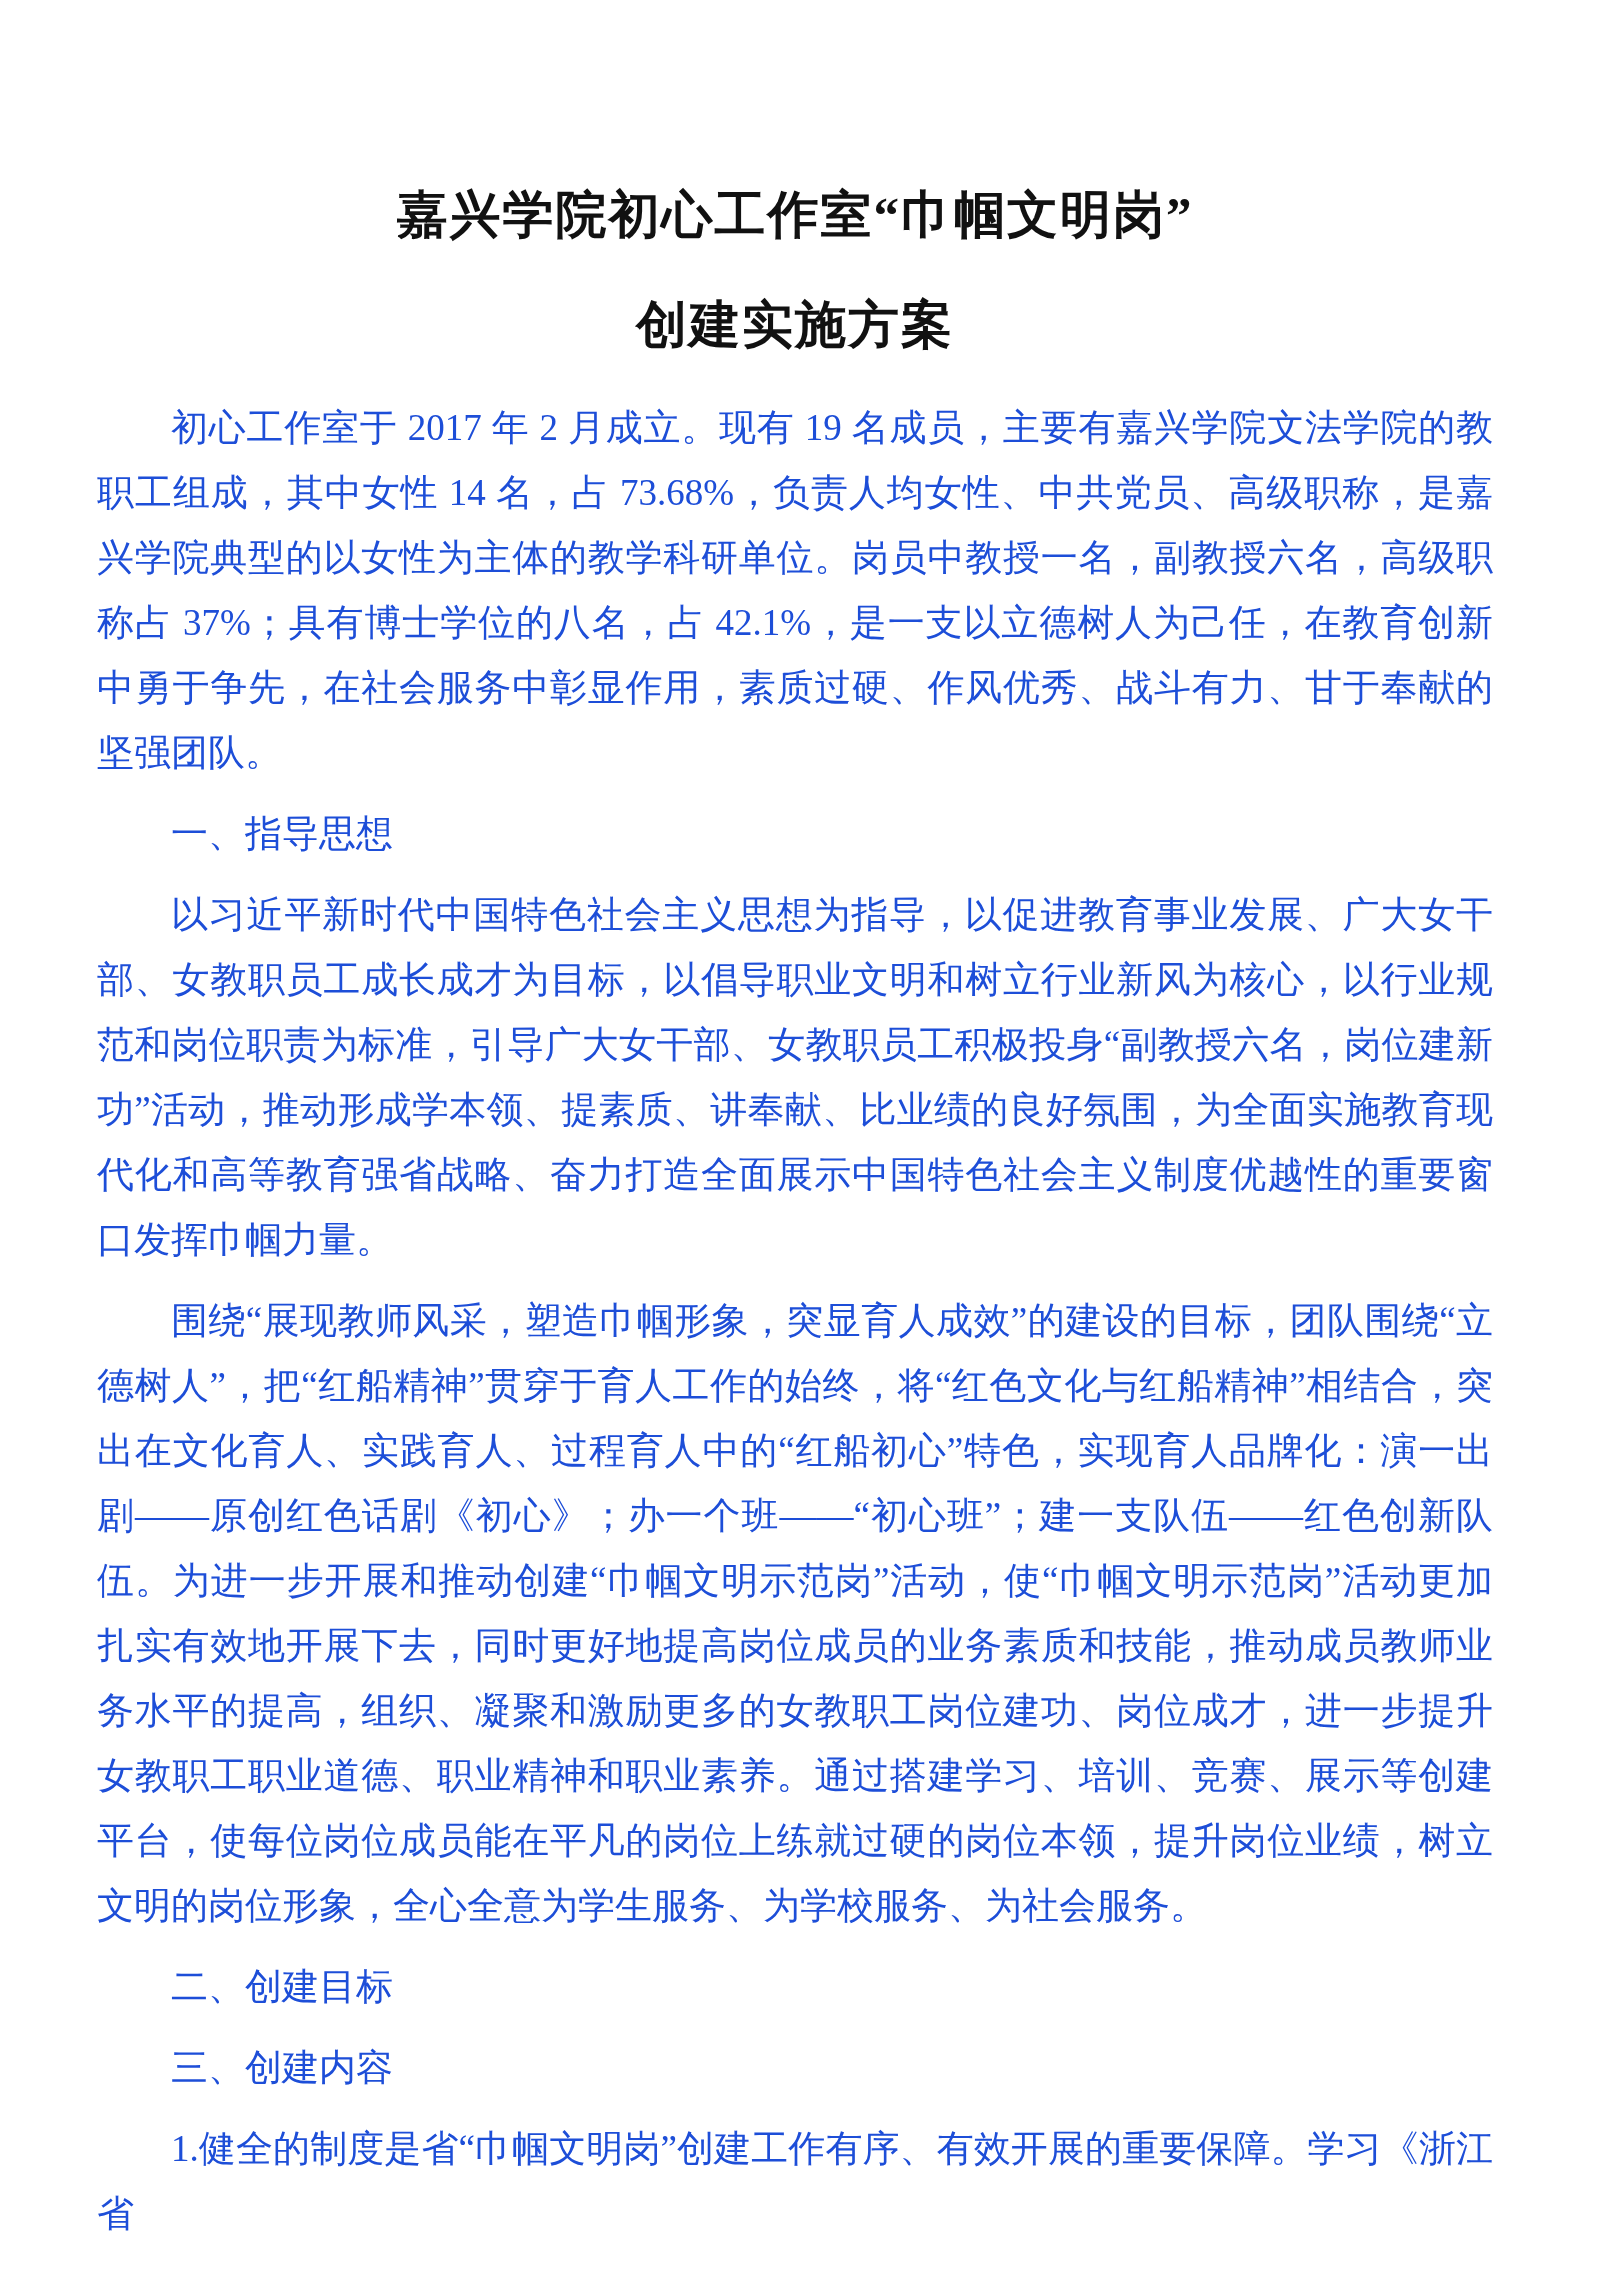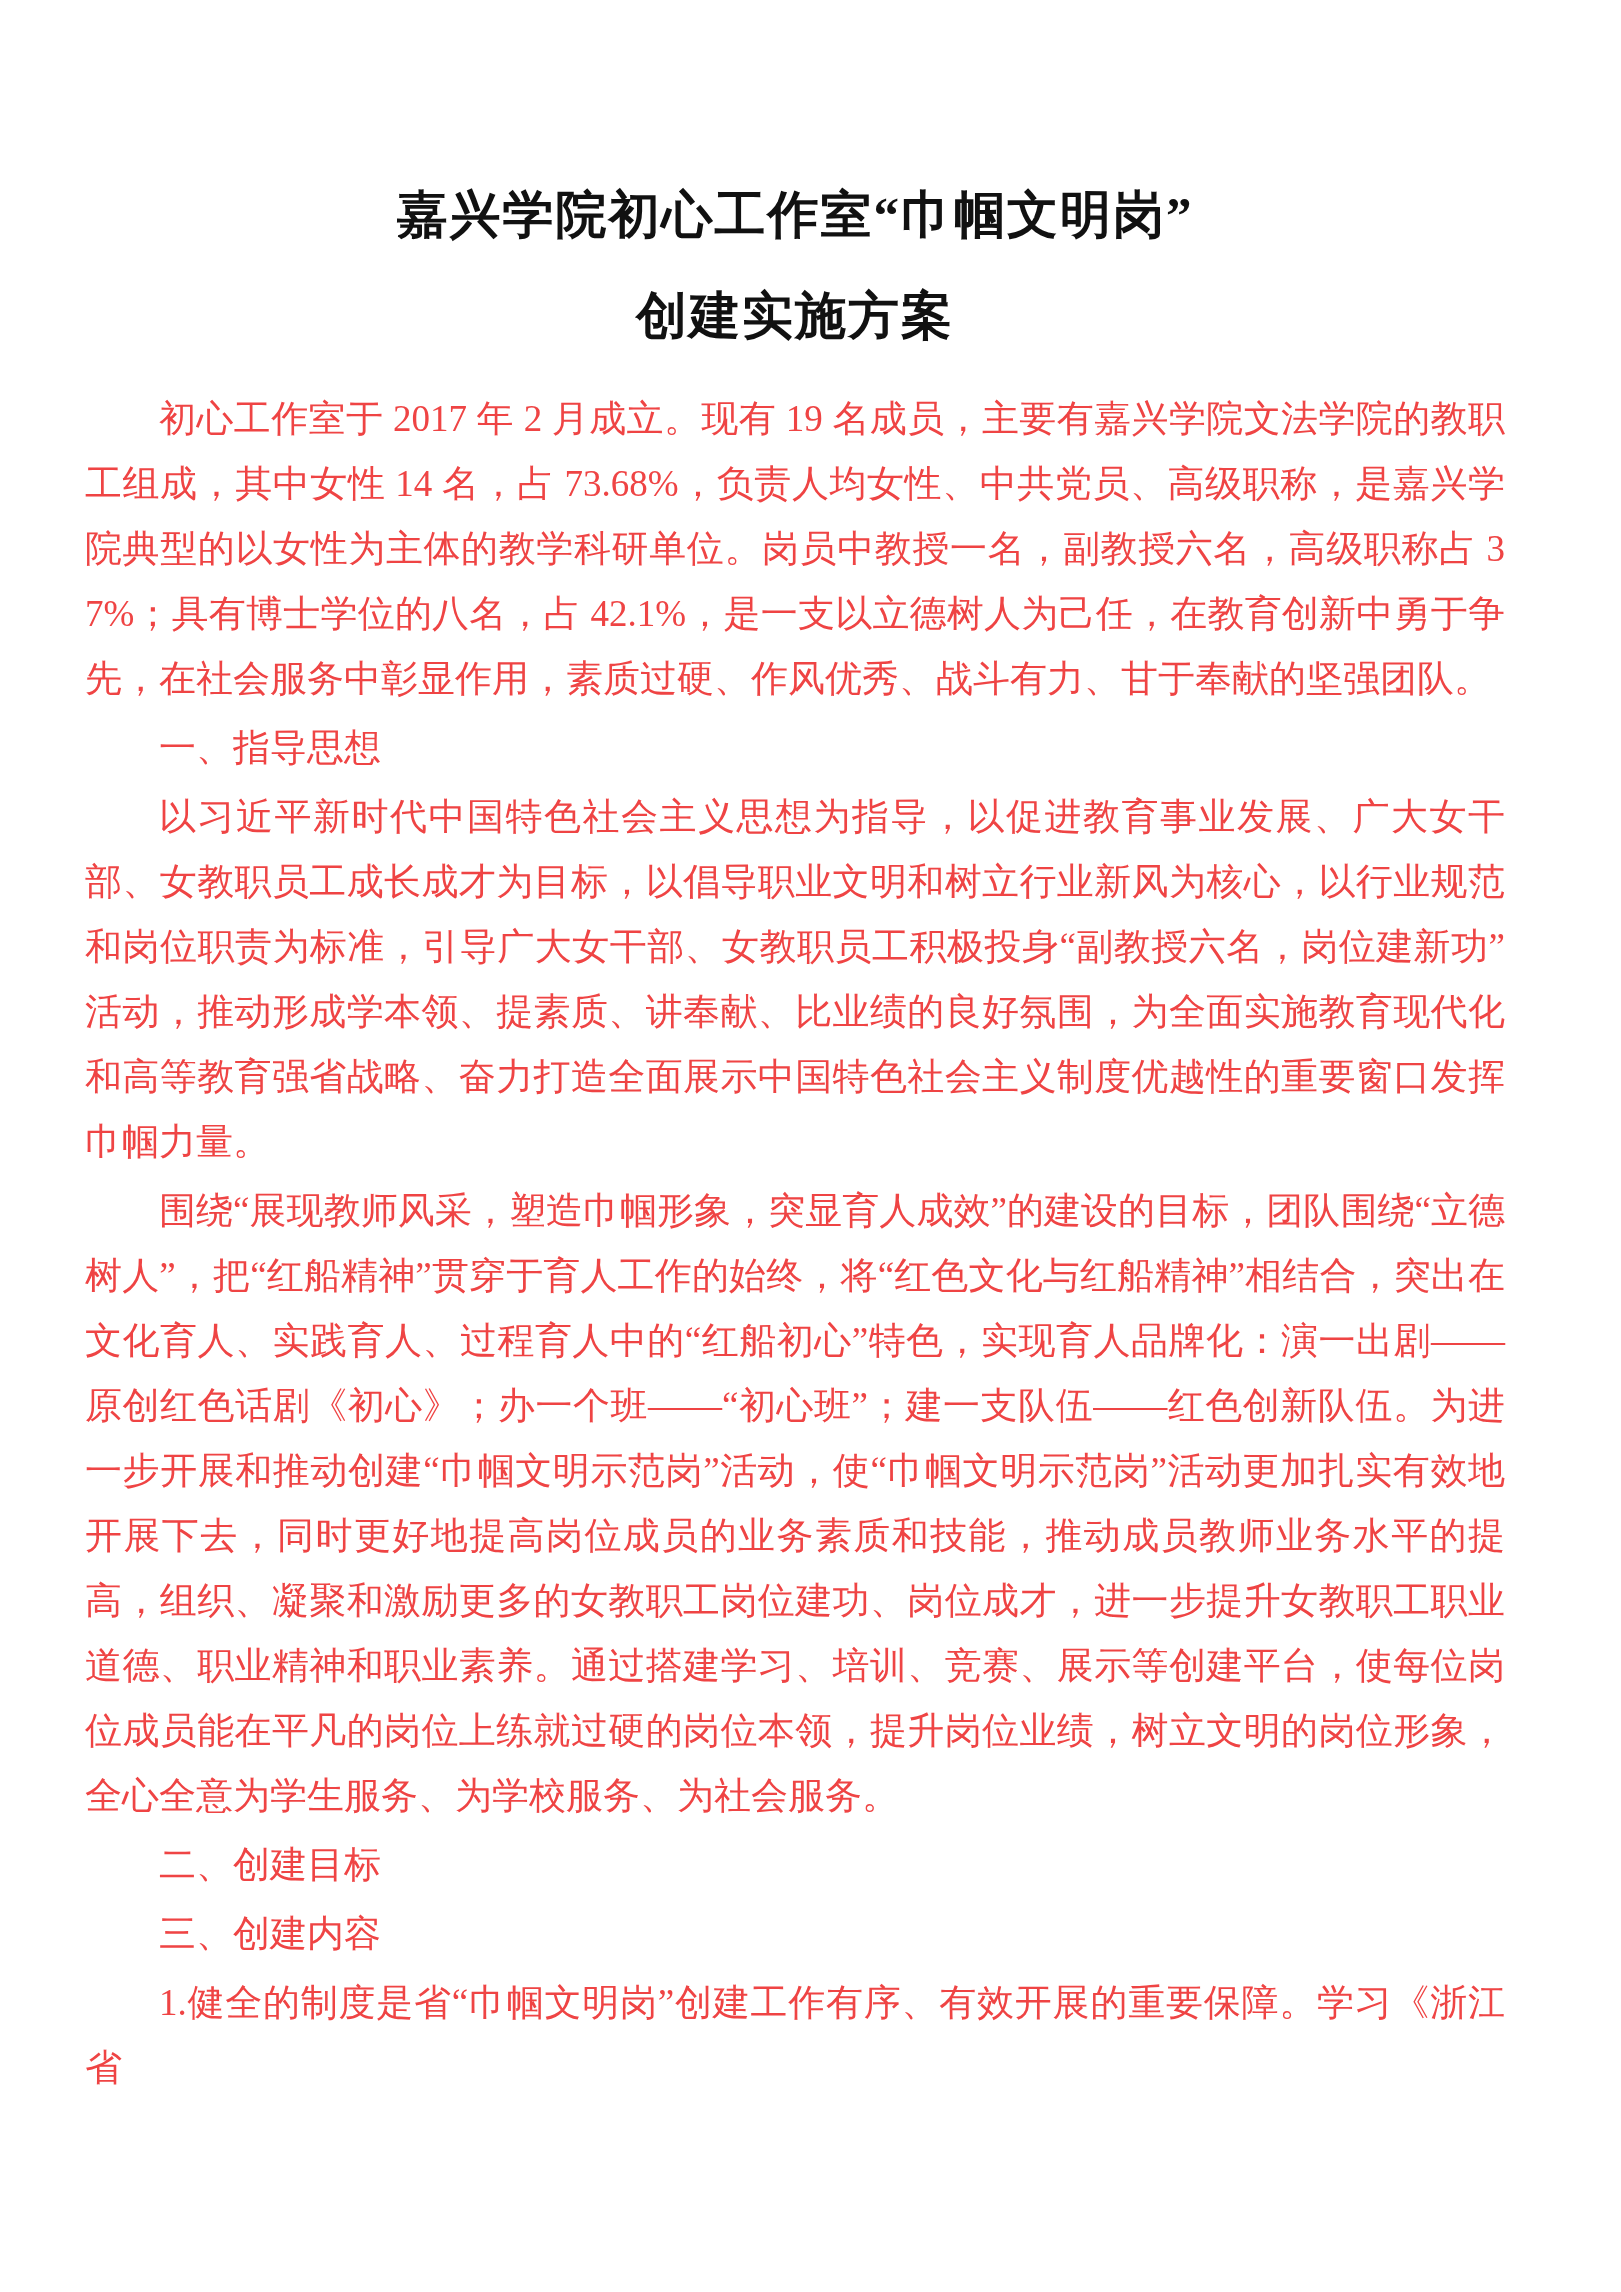--- a/index.html
+++ b/index.html
@@ -21,33 +21,33 @@
   }
   .doc-title {
     font-size: 51px;
     font-weight: 700;
     line-height: 67px;
     text-align: center;
     letter-spacing: 2px;
     color: #111111;
   }
   .doc-title.second {
-    margin-top: 34px;
+    margin-top: 43px;
     text-align: center;
   }
   .doc-body {
     margin-top: 36px;
   }
   .doc-body p {
-    margin: 4px;
+    margin: 16px;
     font-size: 37px;
     line-height: 65px;
     text-indent: 2em;
     text-align: justify;
-    color: #ef4444;
+    color: #1d4ed8;
     word-break: break-all;
   }
 </style>
 </head>
 <body>
 
 <div class="page">
   <div class="doc-title first">嘉兴学院初心工作室“巾帼文明岗”</div>
   <div class="doc-title second">创建实施方案</div>
 

